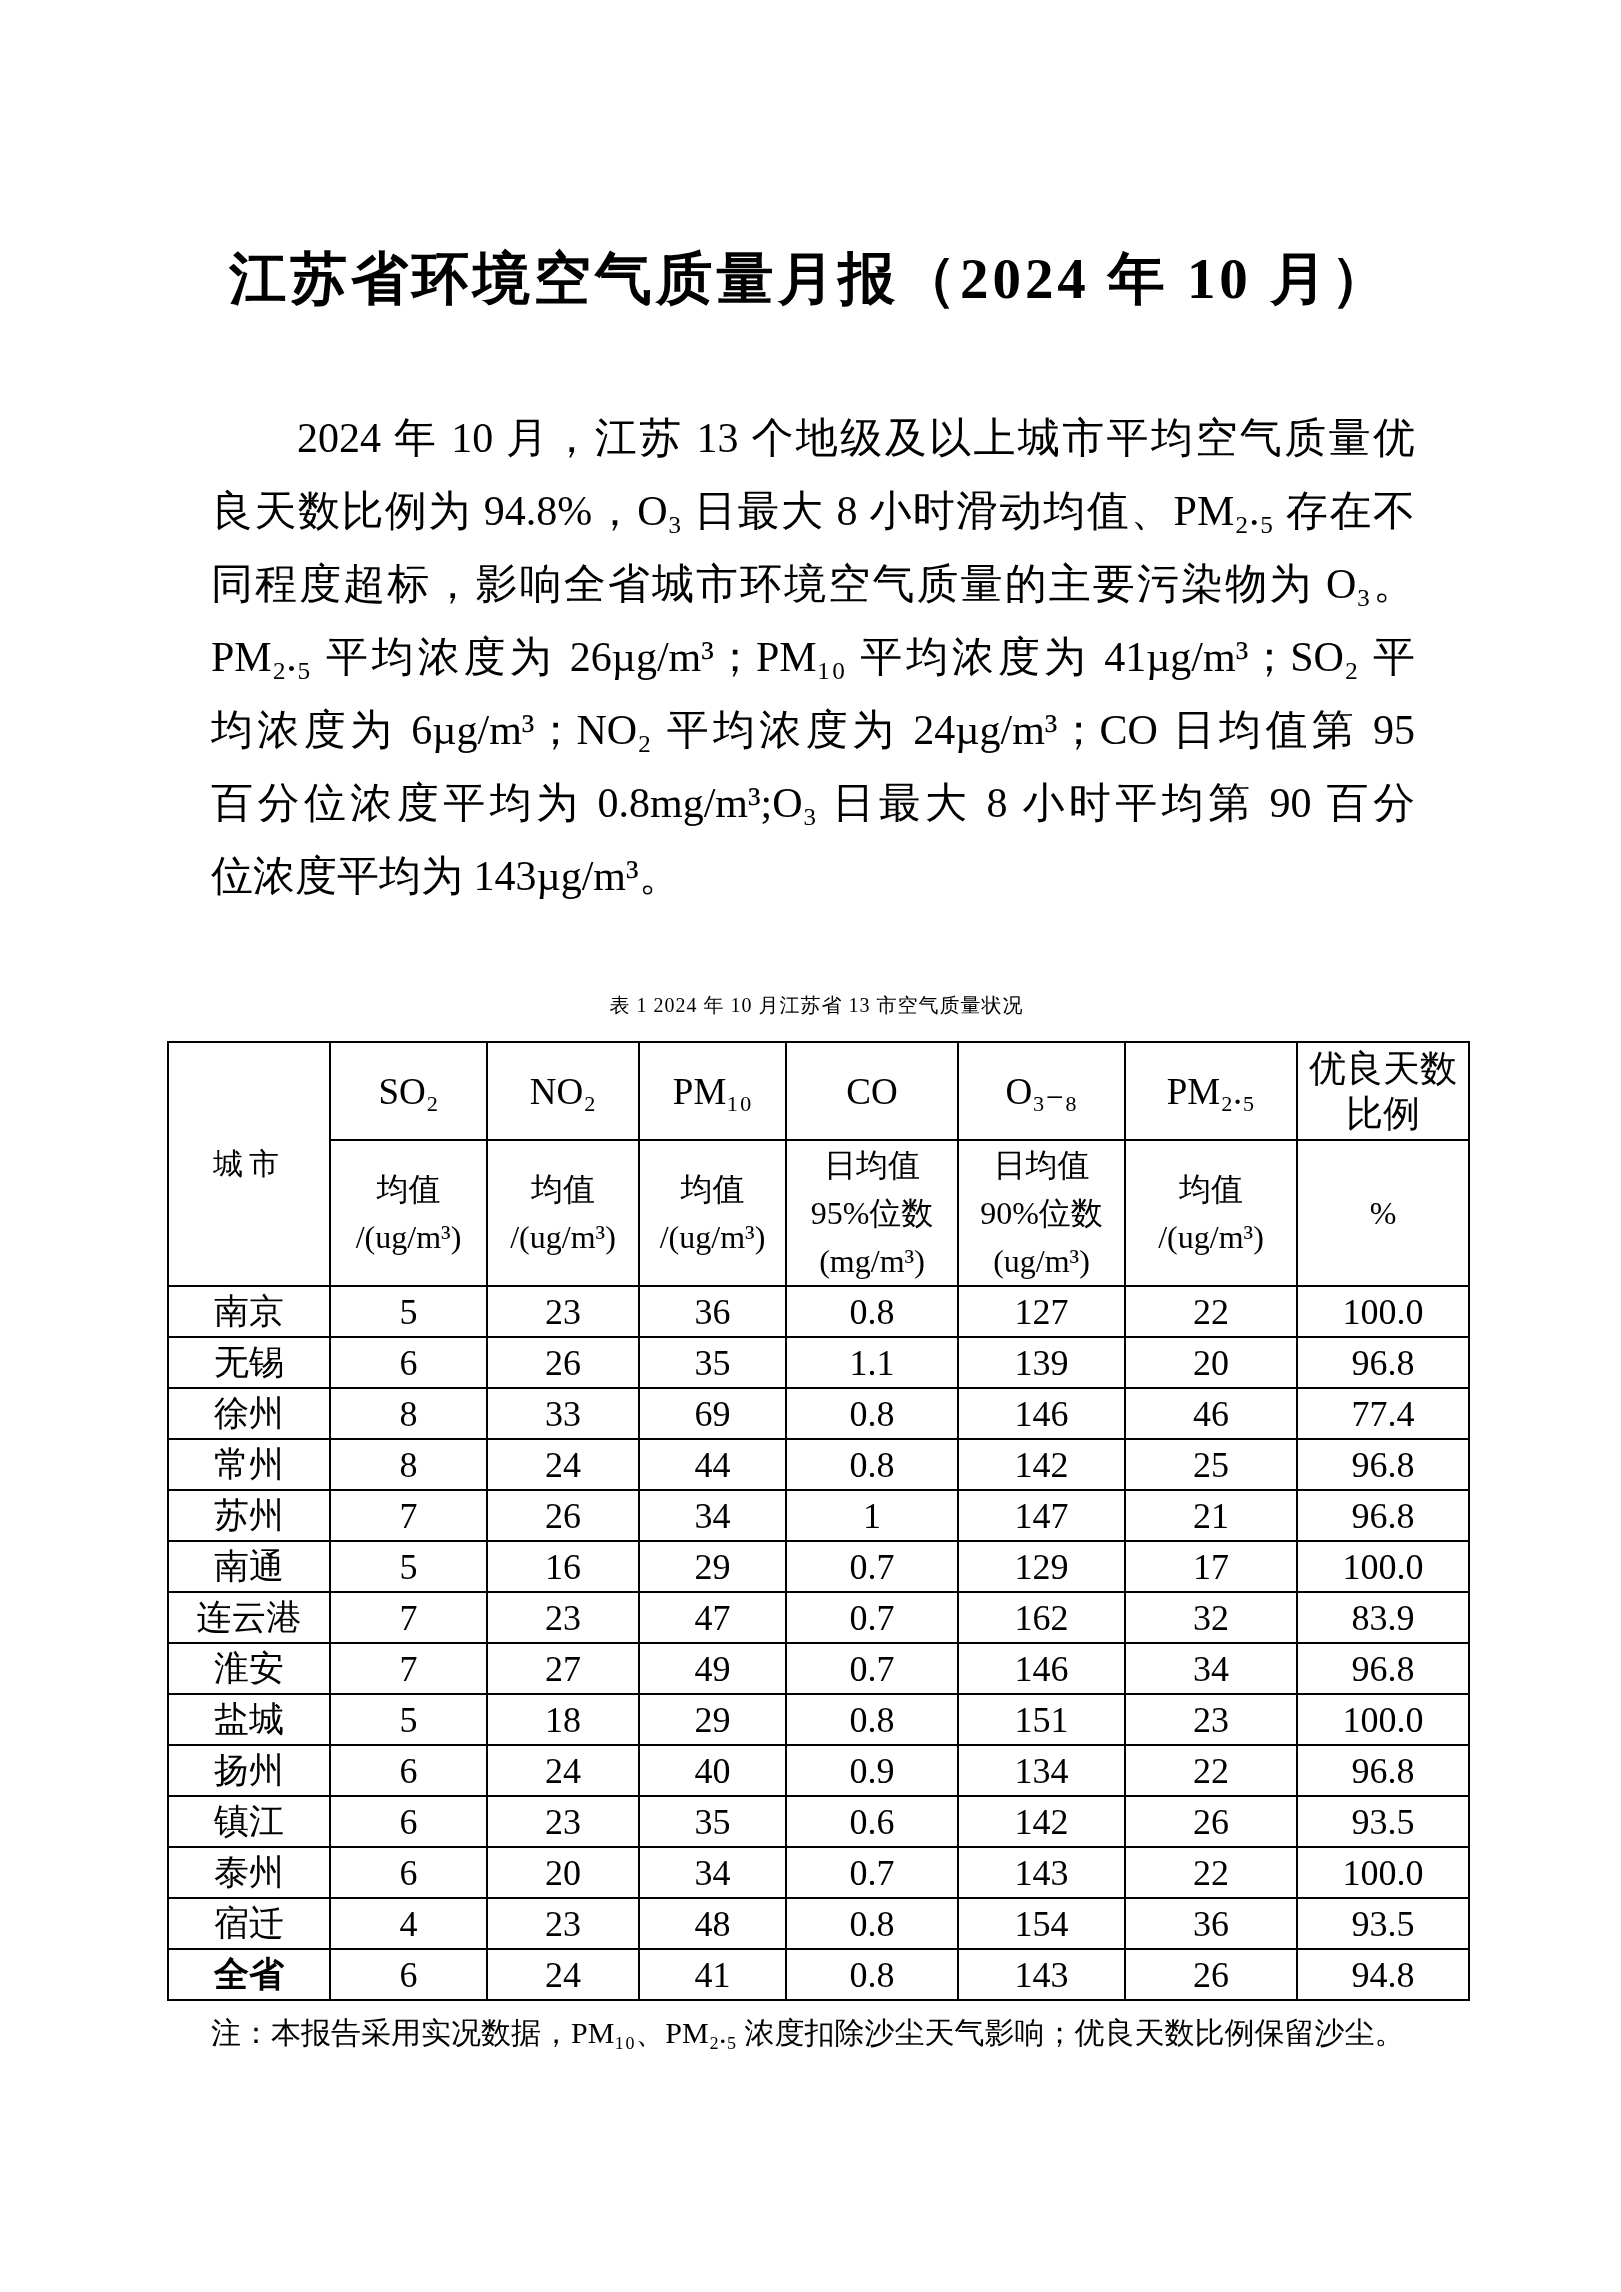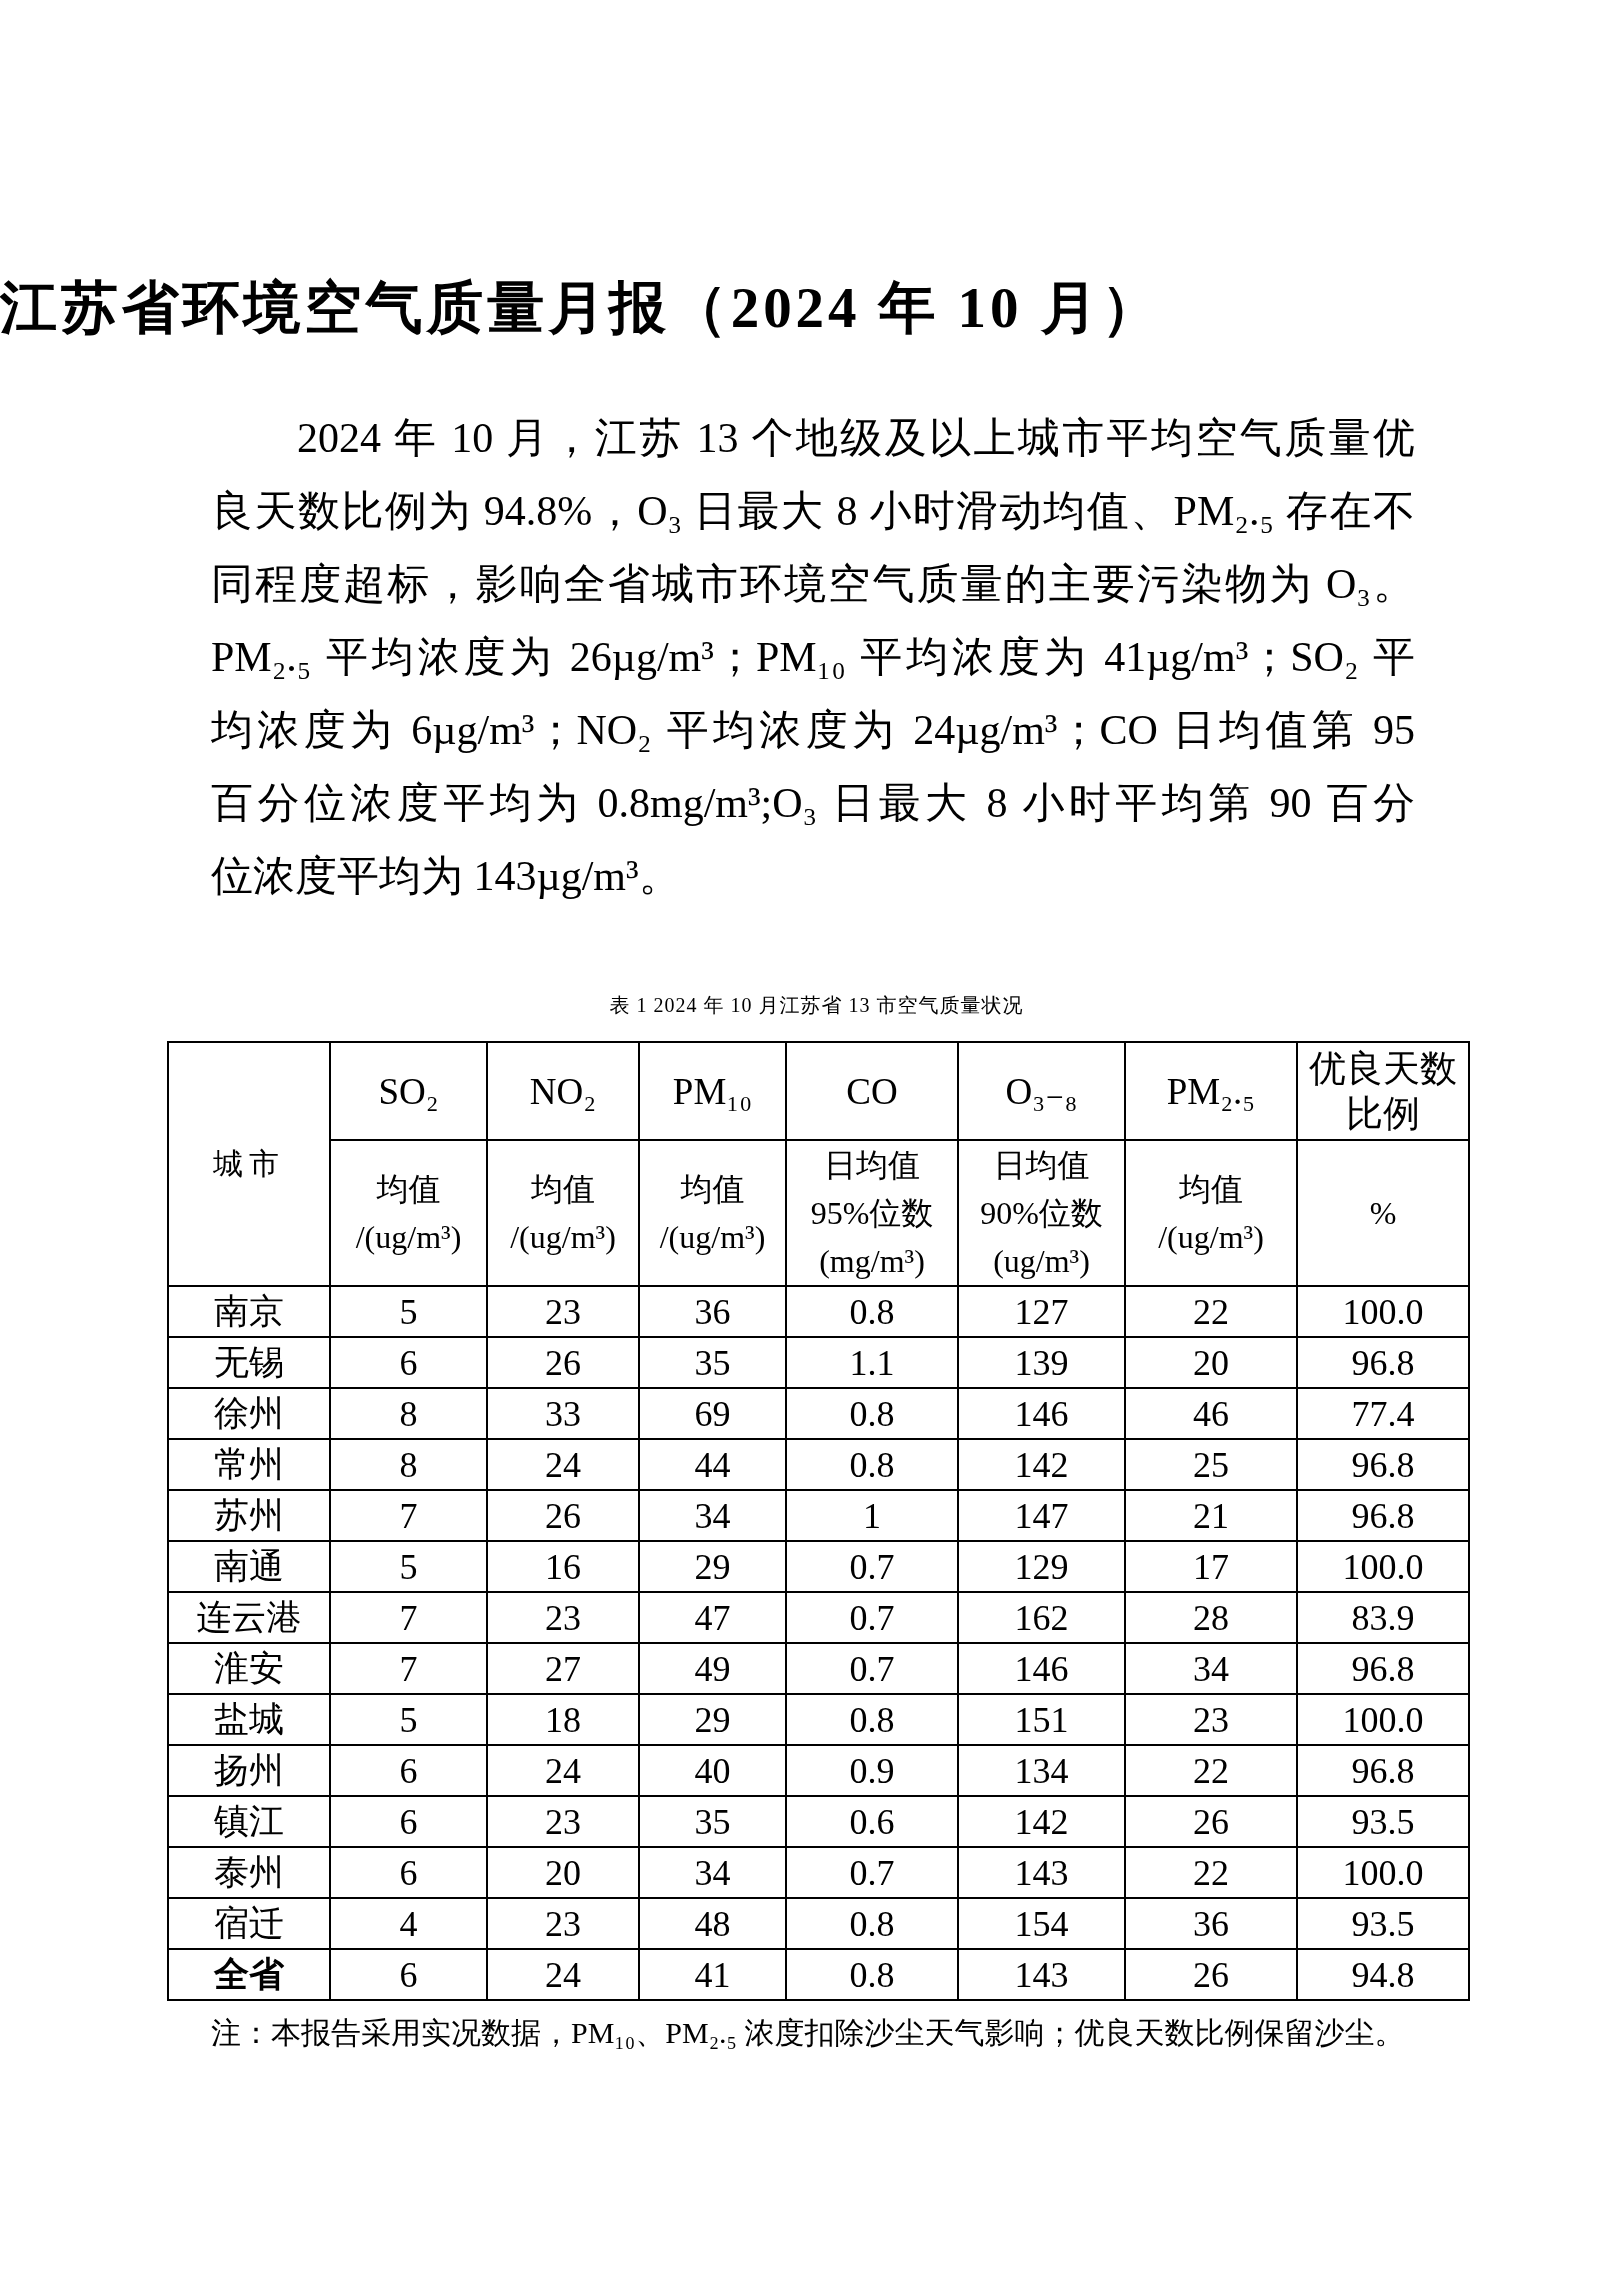--- a/index.html
+++ b/index.html
@@ -11,25 +11,25 @@
     background: #ffffff;
     color: #000000;
     font-family: "Liberation Serif", "DejaVu Serif", serif;
     overflow: hidden;
   }
   .title {
     position: absolute;
     top: 241px;
     left: 0;
     width: 100%;
+    text-align: center;
     font-size: 57px;
     font-weight: bold;
     letter-spacing: 3.9px;
     white-space: nowrap;
-    margin-top: 29px;
   }
   .para {
     position: absolute;
     left: 211px;
     top: 402px;
     width: 1204px;
     font-size: 42px;
   }
   .pline {
     height: 73px;
@@ -218,21 +218,21 @@
           <td>17</td>
           <td>100.0</td>
         </tr>
         <tr>
     <td class="city">连云港</td>
   <td>7</td>
           <td>23</td>
           <td>47</td>
           <td>0.7</td>
           <td>162</td>
-          <td>28</td>
+          <td>32</td>
           <td>83.9</td>
         </tr>
         <tr>
     <td class="city">淮安</td>
   <td>7</td>
           <td>27</td>
           <td>49</td>
           <td>0.7</td>
           <td>146</td>
           <td>34</td>

